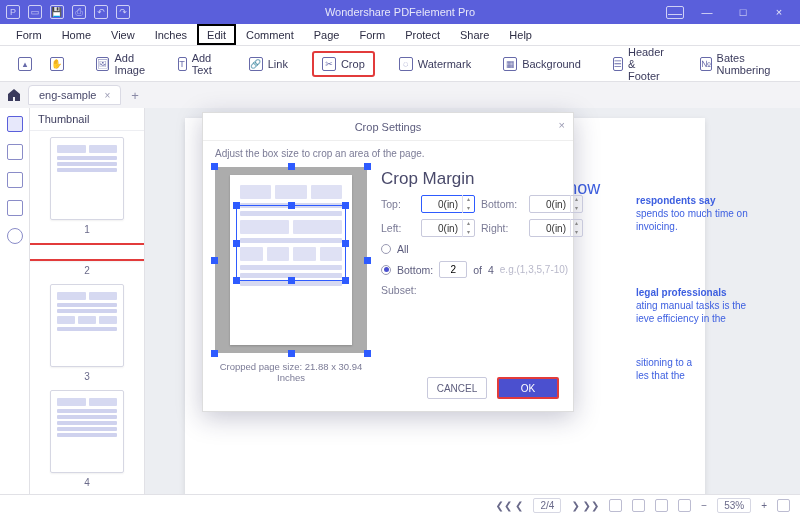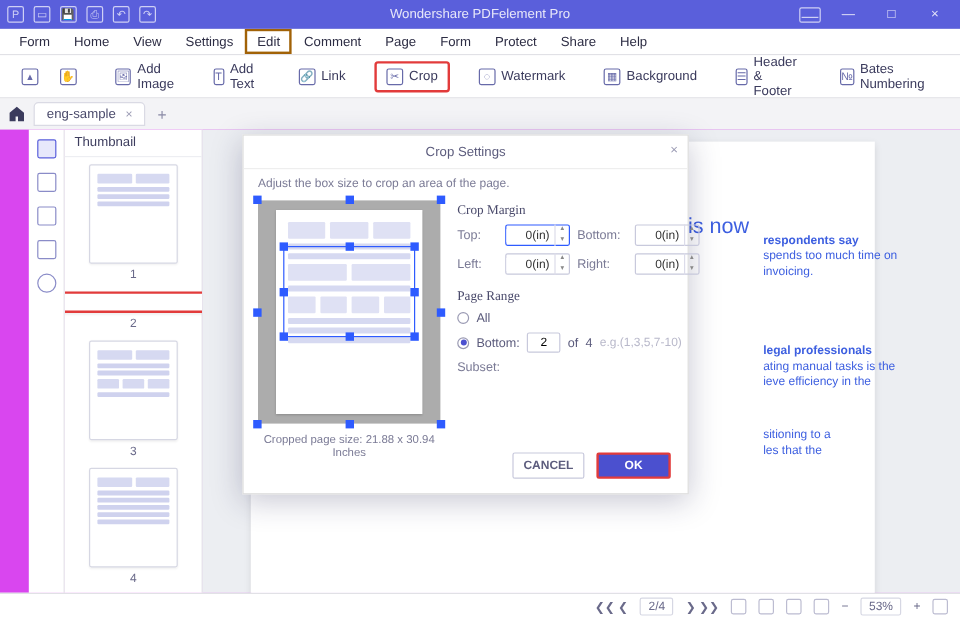--- a/index.html
+++ b/index.html
@@ -11,39 +11,39 @@
   .titlebar-left .ic { width: 14px; height: 14px; border: 1px solid #cfd0f5; border-radius: 2px; display:flex;align-items:center;justify-content:center;font-size:9px;color:#cfd0f5;}
   .titlebar-title { position:absolute; left:50%; transform:translateX(-50%); font-size: 11px; color: #e7e7f9; }
   .titlebar-right { margin-left:auto; display:flex; align-items:center; gap:10px; padding-right:8px; }
   .titlebar-right .win { width:26px; height:20px; display:flex; align-items:center; justify-content:center; color:#e7e7f9; font-size:11px;}
   .titlebar-right .mail{ width:18px; height:13px; border:1px solid #cfd0f5; border-radius:2px; position:relative;}
   .titlebar-right .mail:after{content:"";position:absolute;left:1px;right:1px;top:1px;height:6px;border-bottom:1px solid #cfd0f5;}
 
   
   .menubar { height: 22px; background: #fff; display:flex; align-items:stretch; padding-left: 6px; border-bottom:1px solid #e1e1e6; }
   .menubar .mi { padding: 0 10px; display:flex; align-items:center; font-size: 11px; color:#2d2d44; }
-  .mi.hl { border:2px solid #a16207; padding:0 8px; }
+  .mi.hl { border:2px solid #000000; padding:0 8px; }
 
   
   .toolbar { height: 36px; background:#fff; display:flex; align-items:center; padding: 0 10px; gap: 2px; border-bottom:1px solid #e1e1e6;}
   .tbtn { display:flex; align-items:center; gap:5px; padding:4px 8px; color:#3a3a5c; font-size:11px; border-radius:3px;}
   .tbtn .sq { width:14px; height:14px; border:1.3px solid #676aa9; border-radius:2px; display:flex;align-items:center;justify-content:center;font-size:9px;color:#676aa9;}
   .tbtn.hl { border:2px solid #e23b3b; }
   .tsep { width:1px; height:20px; background:#e1e1e6; margin:0 6px;}
   .mode { color:#9a9ab3; padding:4px 8px; display:flex;align-items:center;gap:5px;}
 
   
   .tabrow { height:26px; background:#f3f3f6; display:flex; align-items:center; padding-left:6px; gap:6px;}
   .hometab{width:16px;height:16px;color:#3b3b5d;}
   .doctab { background:#fff; border:1px solid #dadae4; border-radius:4px 4px 0 0; padding:3px 10px; display:flex; align-items:center; gap:8px; font-size:11px; color:#4a4a6b;}
   .doctab .x{color:#9a9ab3;font-size:10px;}
   .plus{color:#8a8aa6;font-size:13px;padding:0 4px;}
 
   
-  .main { display:flex; height: calc(516px - 24px - 22px - 36px - 26px - 22px); background:#d946ef;padding-left:24px;}
+  .main { display:flex; height: calc(516px - 24px - 22px - 36px - 26px - 22px); background:#1d4ed8;}
   .siderail{ width:30px; background:#fff; border-right:1px solid #e1e1e6; display:flex; flex-direction:column; align-items:center; padding-top:8px; gap:12px;}
   .siderail .ri{width:16px;height:16px;border:1.3px solid #8a8cc8;border-radius:2px;}
   .siderail .ri.active{background:#e7e8fb;border-color:#5a5fdb;}
   .siderail .ri.circle{border-radius:50%;}
   .thumbcol{ width:115px; background:#fff; border-right:1px solid #e1e1e6; display:flex; flex-direction:column;}
   .thumbhdr{ padding:5px 8px; font-size:11px; color:#3d3d5e; border-bottom:1px solid #edeef2;}
   .thumbs{ overflow:auto; padding:6px 0 2px 0; display:flex; flex-direction:column; align-items:center; gap:4px;}
   .thumb{ width:74px; height:86px; background:#fff; border:1px solid #d6d7e3; border-radius:2px; box-shadow:0 1px 2px rgba(0,0,0,.06); padding:4px;}
   .thumb .l{height:4px;background:#cfd2ee;border-radius:1px;margin:2px 2px;}
   .thumb .row{display:flex;gap:3px;margin:3px 2px;}
@@ -72,34 +72,34 @@
   .croppage .mini{height:5px;background:#d6d9f1;margin:3px 4px;border-radius:1px;}
   .croppage .minirow{display:flex;gap:4px;margin:4px;}
   .croppage .minirow .mb{flex:1;height:14px;background:#dfe1f4;border-radius:1px;}
   .selbox{position:absolute;left:6px;right:6px;top:30px;height:76px;border:1px solid #2e5bff;}
   .hnd{position:absolute;width:7px;height:7px;background:#2e5bff;}
   .h-tl{left:-4px;top:-4px}.h-tr{right:-4px;top:-4px}.h-bl{left:-4px;bottom:-4px}.h-br{right:-4px;bottom:-4px}
   .h-tm{left:50%;top:-4px;margin-left:-3px}.h-bm{left:50%;bottom:-4px;margin-left:-3px}
   .h-ml{left:-4px;top:50%;margin-top:-3px}.h-mr{right:-4px;top:50%;margin-top:-3px}
   .cropcap{font-size:9.5px;color:#7b7b96;text-align:center;margin-top:8px;}
   .fields{ flex:1; font-size:10.5px; color:#5c5c7d;}
-  .sect{font-size:11px;color:#4a4a6b;margin:2px 0 6px 0;font-family:Liberation Serif, serif;}
+  .sect{font-size:17px;color:#4a4a6b;margin:2px 0 6px 0;}
   .frow{display:flex;align-items:center;gap:6px;margin-bottom:6px;}
   .frow label{width:34px;color:#7b7b96;}
   .numbox{display:flex;align-items:center;border:1px solid #c8c9dc;border-radius:2px;height:18px;}
   .numbox input{width:40px;border:0;font-size:10px;padding:0 4px;outline:none;color:#333;text-align:right;}
   .numbox .spin{width:12px;display:flex;flex-direction:column;border-left:1px solid #dcdcea;}
   .numbox .spin div{height:9px;font-size:6px;line-height:8px;text-align:center;color:#888;}
   .numbox.hl{border:1.5px solid #2e5bff;}
   .rad{width:10px;height:10px;border:1px solid #9a9ab3;border-radius:50%;display:inline-flex;align-items:center;justify-content:center;}
   .rad.on:after{content:"";width:5px;height:5px;background:#4b50cf;border-radius:50%;}
   .rngin{width:28px;height:17px;border:1px solid #c8c9dc;border-radius:2px;font-size:10px;text-align:center;outline:none;}
   .eg{color:#b8b8ca;font-size:10px;}
   .sel{width:135px;height:19px;border:1px solid #c8c9dc;border-radius:2px;font-size:10px;padding:0 4px;display:flex;align-items:center;justify-content:space-between;color:#4a4a6b;}
-  .dlgfoot{position:absolute;right:14px;bottom:12px;display:flex;gap:10px;font-weight:bold;}
+  .dlgfoot{position:absolute;right:14px;bottom:12px;display:flex;gap:10px;}
   .btn{min-width:60px;height:22px;border:1px solid #c8c9dc;border-radius:2px;background:#fff;font-size:10px;color:#5c5c7d;display:flex;align-items:center;justify-content:center;}
   .btn.primary{background:#4b50cf;color:#fff;border:2px solid #e23b3b;min-width:62px;text-align:center;}
 </style>
 </head>
 <body>
 
 <div class="titlebar">
   <div class="titlebar-left">
     <div class="ic">P</div>
     <div class="ic">▭</div>
@@ -114,21 +114,21 @@
     <div class="win">—</div>
     <div class="win">□</div>
     <div class="win">×</div>
   </div>
 </div>
 
 <div class="menubar">
   <div class="mi">Form</div>
   <div class="mi">Home</div>
   <div class="mi">View</div>
-  <div class="mi">Settings</div>
+  <div class="mi">Inches</div>
   <div class="mi hl">Edit</div>
   <div class="mi">Comment</div>
   <div class="mi">Page</div>
   <div class="mi">Form</div>
   <div class="mi">Protect</div>
   <div class="mi">Share</div>
   <div class="mi">Help</div>
 </div>
 
 <div class="toolbar">
@@ -375,21 +375,20 @@
           </div>
         <label style="width:42px">Right:</label>
         <div class="numbox">
             <input value="0(in)" style="">
             <div class="spin">
               <div>▴</div>
               <div>▾</div>
             </div>
           </div>
       </div>
-      <div class="sect" style="margin-top:12px">Page Range</div>
       <div class="frow">
         <span class="rad"></span>
         <span>All</span>
       </div>
       <div class="frow">
         <span class="rad on"></span>
         <span>Bottom:</span>
         <input class="rngin" value="2" style="">
         <span>of</span>
         <span>4</span>

